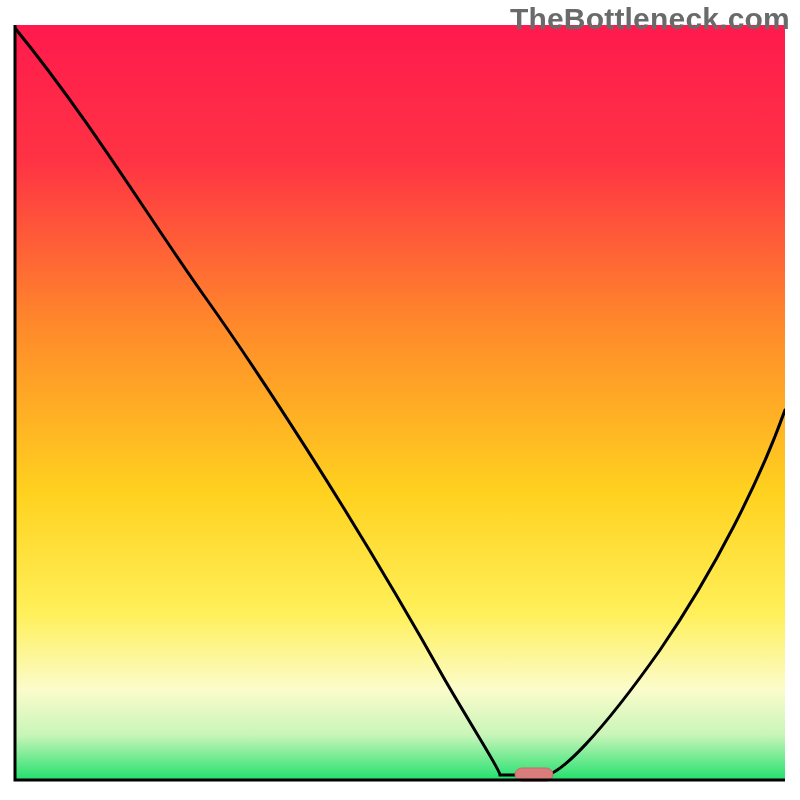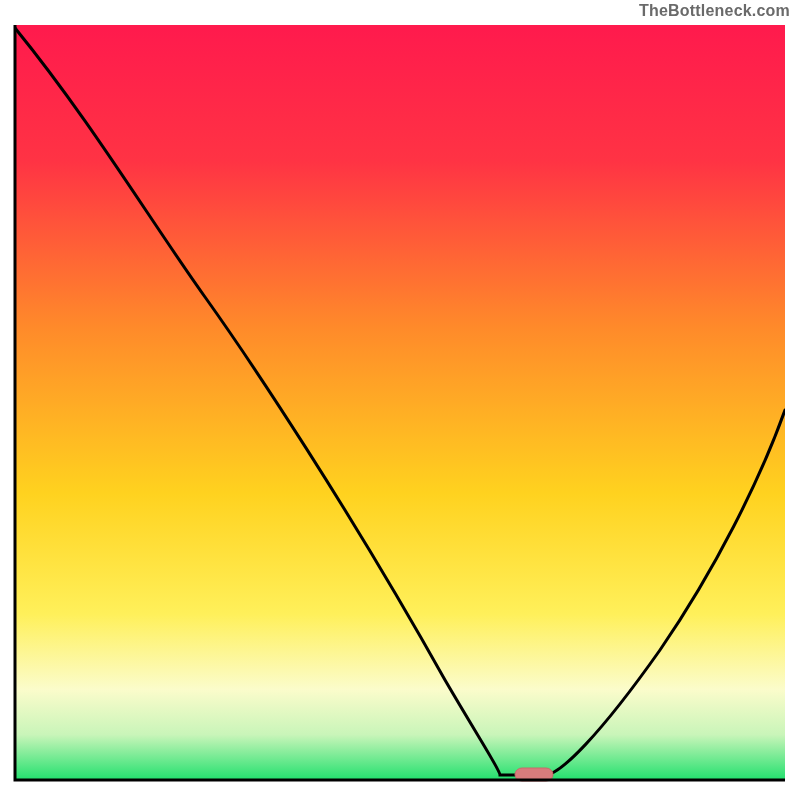--- a/index.html
+++ b/index.html
@@ -13,21 +13,21 @@
   .stage {
     position: relative;
     width: 800px;
     height: 800px;
   }
   .watermark {
     position: absolute;
     top: 2px;
     right: 10px;
     font-family: Arial, Helvetica, sans-serif;
-    font-size: 16px;
+    font-size: 30px;
     font-weight: 600;
     color: #6a6a6a;
     letter-spacing: 0.2px;
   }
   svg {
     position: absolute;
     left: 0;
     top: 0;
   }
 </style>

